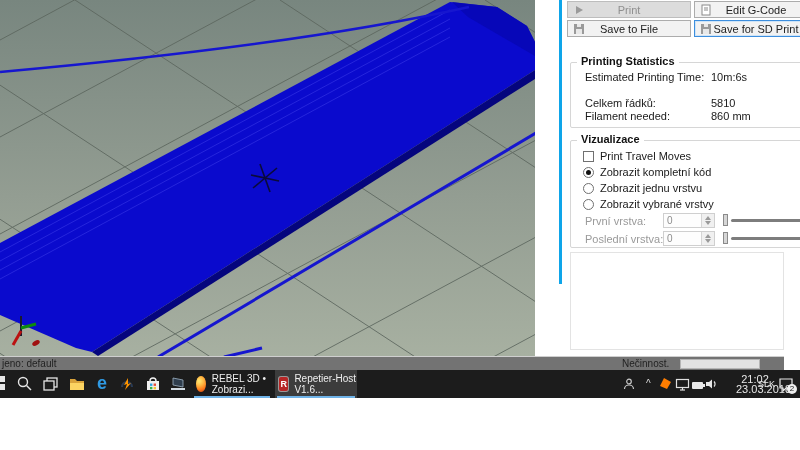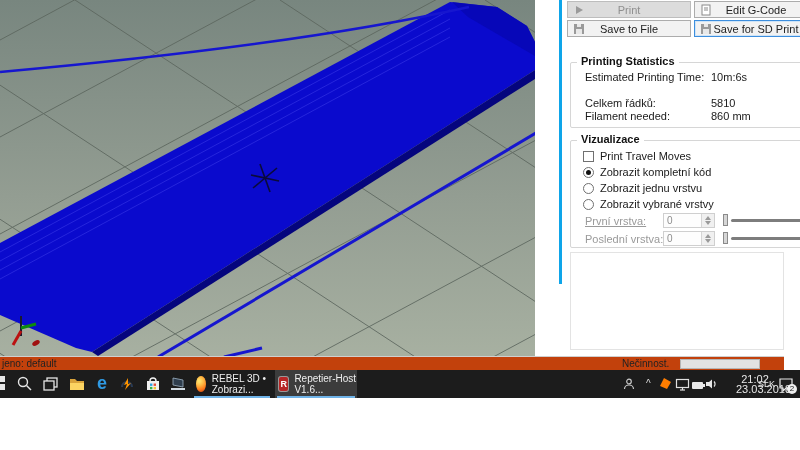--- a/index.html
+++ b/index.html
@@ -34,21 +34,21 @@
   .spinner { position:absolute; left:92px; width:52px; height:15px; border:1px solid #cfcfcf; background:#fdfdfd; color:#8d8d8d; font-size:10px; padding-left:3px; line-height:13px; }
   .spin-arrows { position:absolute; right:0; top:0; width:13px; height:13px; border-left:1px solid #d5d5d5; background:#f0f0f0; }
   .spin-arrows::before { content:""; position:absolute; left:3px; top:2px; border-left:3px solid transparent; border-right:3px solid transparent; border-bottom:4px solid #9a9a9a; }
   .spin-arrows::after { content:""; position:absolute; left:3px; bottom:2px; border-left:3px solid transparent; border-right:3px solid transparent; border-top:4px solid #9a9a9a; }
   .slider { position:absolute; left:152px; width:92px; height:14px; }
   .slider .handle { position:absolute; left:0; top:1px; width:5px; height:12px; background:#d6d6d6; border:1px solid #8a8a8a; }
   .slider .track { position:absolute; left:8px; right:0; top:6px; height:3px; background:#7d7d7d; border-radius:2px; }
   #empty-subpanel { position:absolute; left:8px; top:252px; width:214px; height:98px; border:1px solid #e3e3e3; background:#fff; }
 
   
-  #statusbar { position:absolute; left:0; top:356px; width:784px; height:14px; background:#c2410c; border-top:1px solid #cfcfcf; font-size:10px; color:#222;padding-left:9px; }
+  #statusbar { position:absolute; left:0; top:356px; width:784px; height:14px; background:#737373; border-top:1px solid #cfcfcf; font-size:10px; color:#222;padding-left:9px; }
   #status-left { position:absolute; left:2px; top:1px; }
   #status-state { position:absolute; left:622px; top:1px; }
   #status-progress { position:absolute; left:680px; top:2px; width:80px; height:10px; border:1px solid #b5b5b5; background:#e2e2e2; }
 
   
   #taskbar { position:absolute; left:0; top:370px; width:800px; height:28px; background:#1c1c1c; overflow:hidden; }
   .tb-icon { position:absolute; top:5px; width:18px; height:18px; }
   .tb-btn { position:absolute; top:0; height:28px; display:flex; align-items:center; font-size:10px; color:#eee; }
   .tb-underline { position:absolute; left:2px; right:2px; bottom:0; height:2px; background:#6fb3e8; }
   #win-sliver { position:absolute; left:-9px; top:6px; width:15px; height:15px; }
@@ -203,21 +203,21 @@
       </div>
       <div class="viz-row" style="top:56px;">
         <span class="radio"></span>
         <span>Zobrazit vybrané vrstvy</span>
       </div>
       <div class="viz-row" style="top:40px;">
         <span class="radio"></span>
         <span>Zobrazit jednu vrstvu</span>
       </div>
 
-      <span class="layer-label" style="top:74px;text-decoration:underline;">První vrstva:</span>
+      <span class="layer-label" style="top:74px;">První vrstva:</span>
       <div class="spinner" style="top:72px;">
         <span>0</span>
         <span class="spin-arrows"></span>
       </div>
       <div class="slider" style="top:72px;">
         <span class="handle"></span>
         <span class="track"></span>
       </div>
 
       <span class="layer-label" style="top:92px;">Poslední vrstva:</span>

